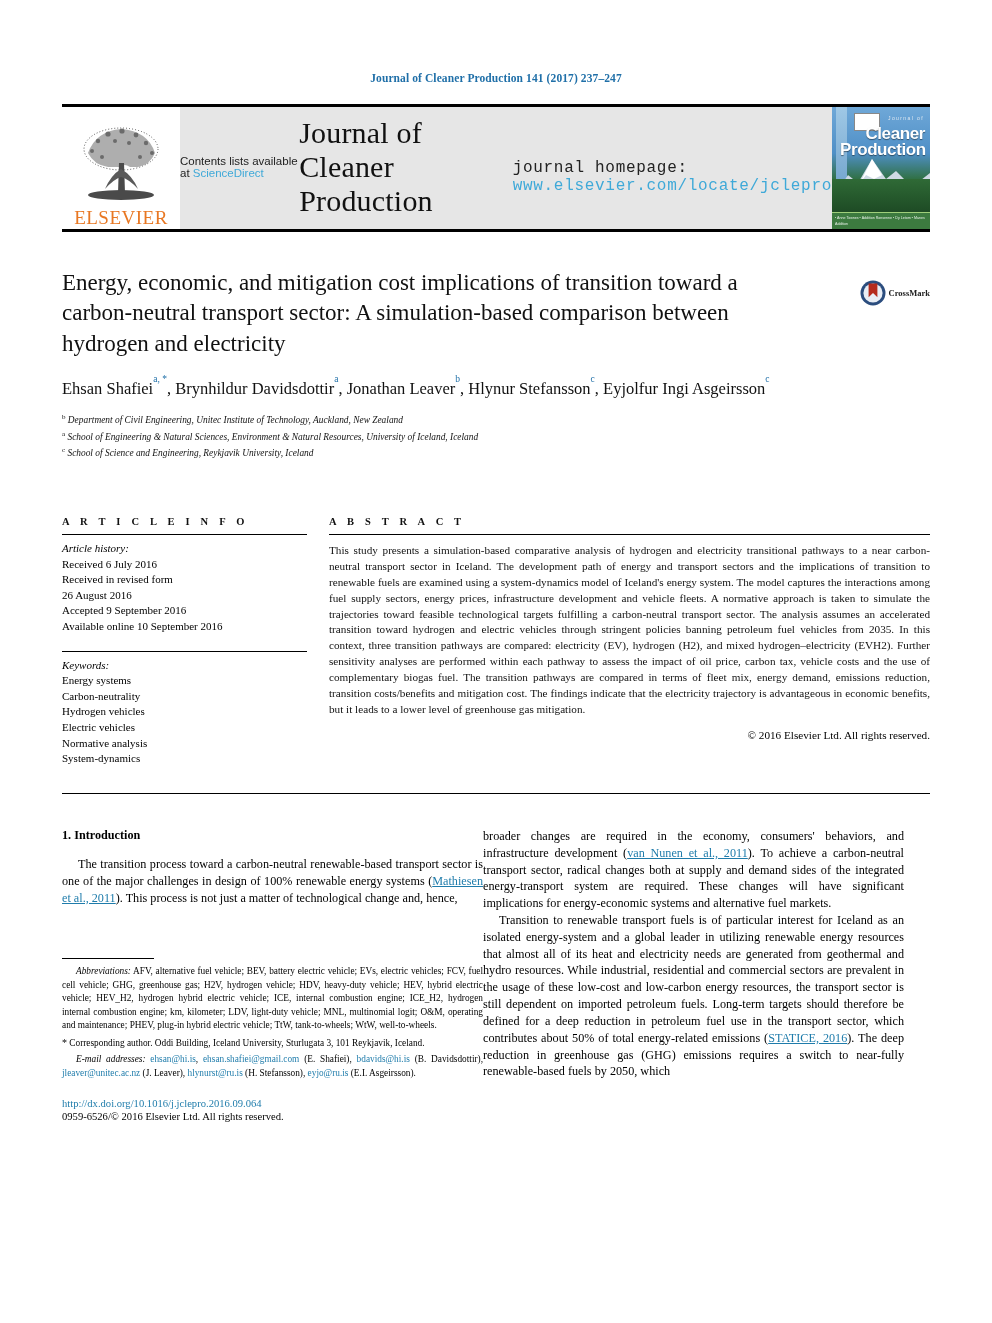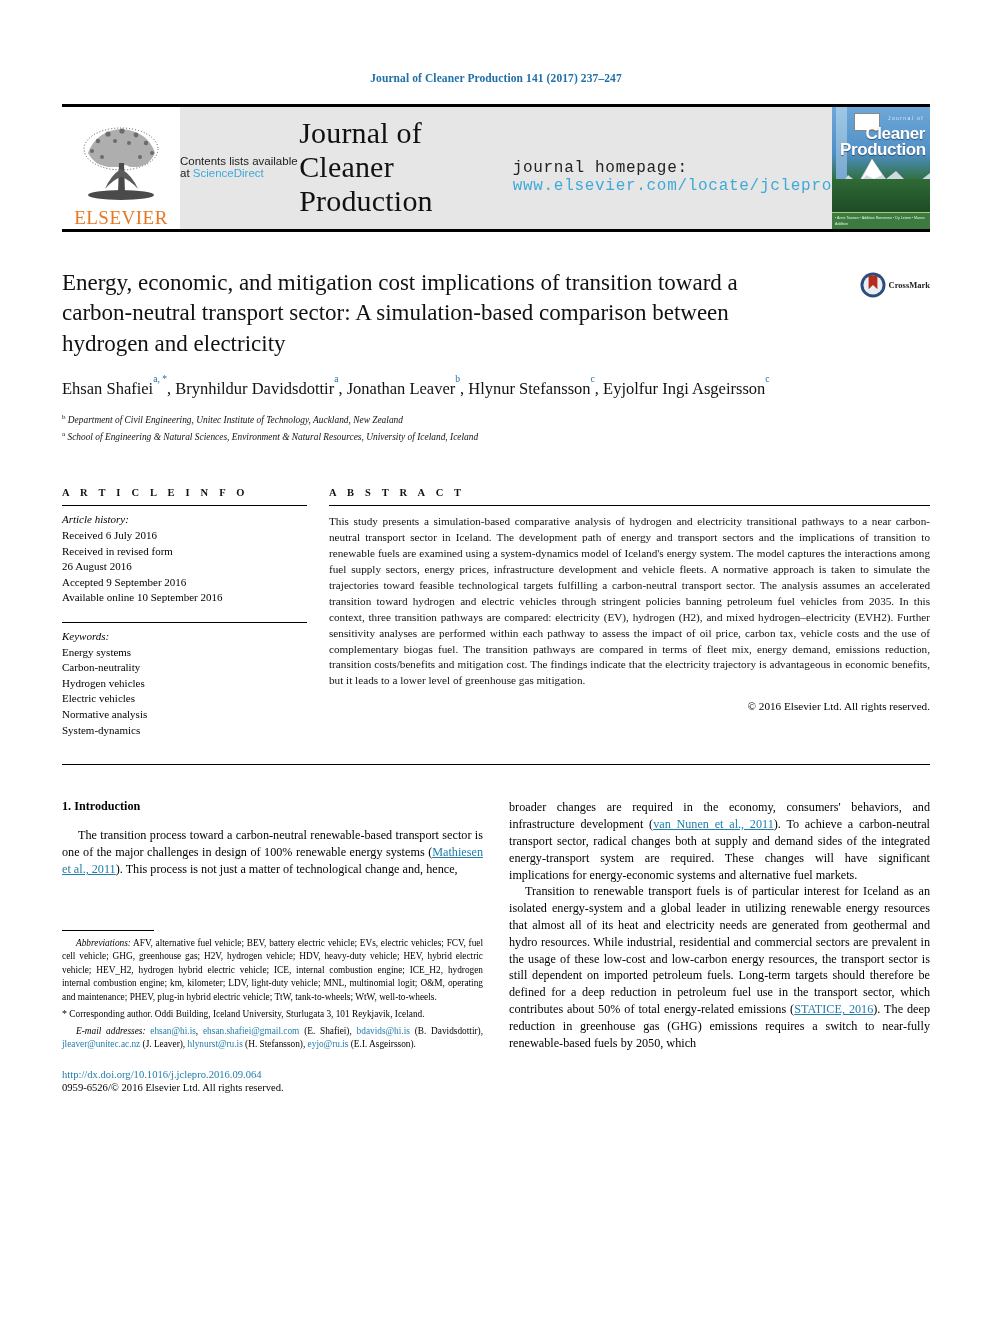--- a/index.html
+++ b/index.html
@@ -123,53 +123,53 @@
     width: 760px;
   }
   .authors sup { color:#1f6fa8; font-size:9.5px; top:-.55em; position:relative; }
   .affils { margin-top: 11px; }
   .affils div {
     font-size: 9.4px; font-style: italic; line-height: 1.65; color:#111;
   }
   .affils sup { font-style: normal; font-size:7px; }
 
   .crossmark {
-    position:absolute; right:0; top:4px;
+    position:absolute; right:0; top:12px;
     display:flex; align-items:center; gap:3px;
   }
   .cm-word {
     font-family:"Liberation Serif", serif; font-size:8.5px;
     font-weight:bold; color:#222;
   }
 
   
   .infoabs { margin-top: 42px; display:flex; gap: 22px; }
   .col-info { width: 245px; flex: 0 0 245px; }
   .col-abs { flex: 1 1 auto; }
   .sechead {
     font-size: 10.5px; font-weight: bold; letter-spacing: 4.2px;
-    color:#111; margin-bottom: 7px;
+    color:#111; margin-bottom: 7px; margin-top: 12px;
   }
   .hr-thin { border-top: 1px solid #000; }
   .info-grp { padding-top: 6px; font-size: 11px; line-height: 1.42; }
   .info-grp .lbl { font-style: italic; }
   .info-gap { height: 16px; }
   .abs-body {
     padding-top: 8px;
     font-size: 11.2px; line-height: 1.42; text-align: justify;
     color:#111;
   }
   .copyline { text-align: right; margin-top: 11px; font-size: 11.2px; }
 
   .hr-after-abs { border-top: 1px solid #000; margin-top: 26px; }
 
   
   .body2col {
     margin-top: 34px;
-    display: flex; gap: 26px;
+    display: flex; 
   }
   .bcol { width: 421px; flex: 0 0 421px; position: relative; }
   h2.secnum {
     font-size: 12.2px; font-weight: bold; margin: 0 0 13px 0;
   }
   p.para {
     margin: 0; font-size: 12.2px; line-height: 1.38;
     text-align: justify; text-indent: 16px;
   }
   a.cite, .cite {
@@ -278,20 +278,21 @@
       <span><span>Ehsan Shafiei</span><sup>a, *</sup></span>,
       <span><span>Brynhildur Davidsdottir</span><sup>a</sup></span>,
       <span><span>Jonathan Leaver</span><sup>b</sup></span>,
       <span><span>Hlynur Stefansson</span><sup>c</sup></span>,
       <span><span>Eyjolfur Ingi Asgeirsson</span><sup>c</sup></span>
     </div>
 
     <div class="affils">
       <div><sup>b</sup> <span>Department of Civil Engineering, Unitec Institute of Technology, Auckland, New Zealand</span></div>
       <div><sup>a</sup> <span>School of Engineering &amp; Natural Sciences, Environment &amp; Natural Resources, University of Iceland, Iceland</span></div>
+      <div><sup>c</sup> <span>School of Science and Engineering, Reykjavik University, Iceland</span></div>
     </div>
   </div>
 
   <div class="infoabs">
 
     <div class="col-info">
       <div class="sechead">A R T I C L E   I N F O</div>
       <div class="hr-thin"></div>
       <div class="info-grp">
         <div class="lbl">Article history:</div>

